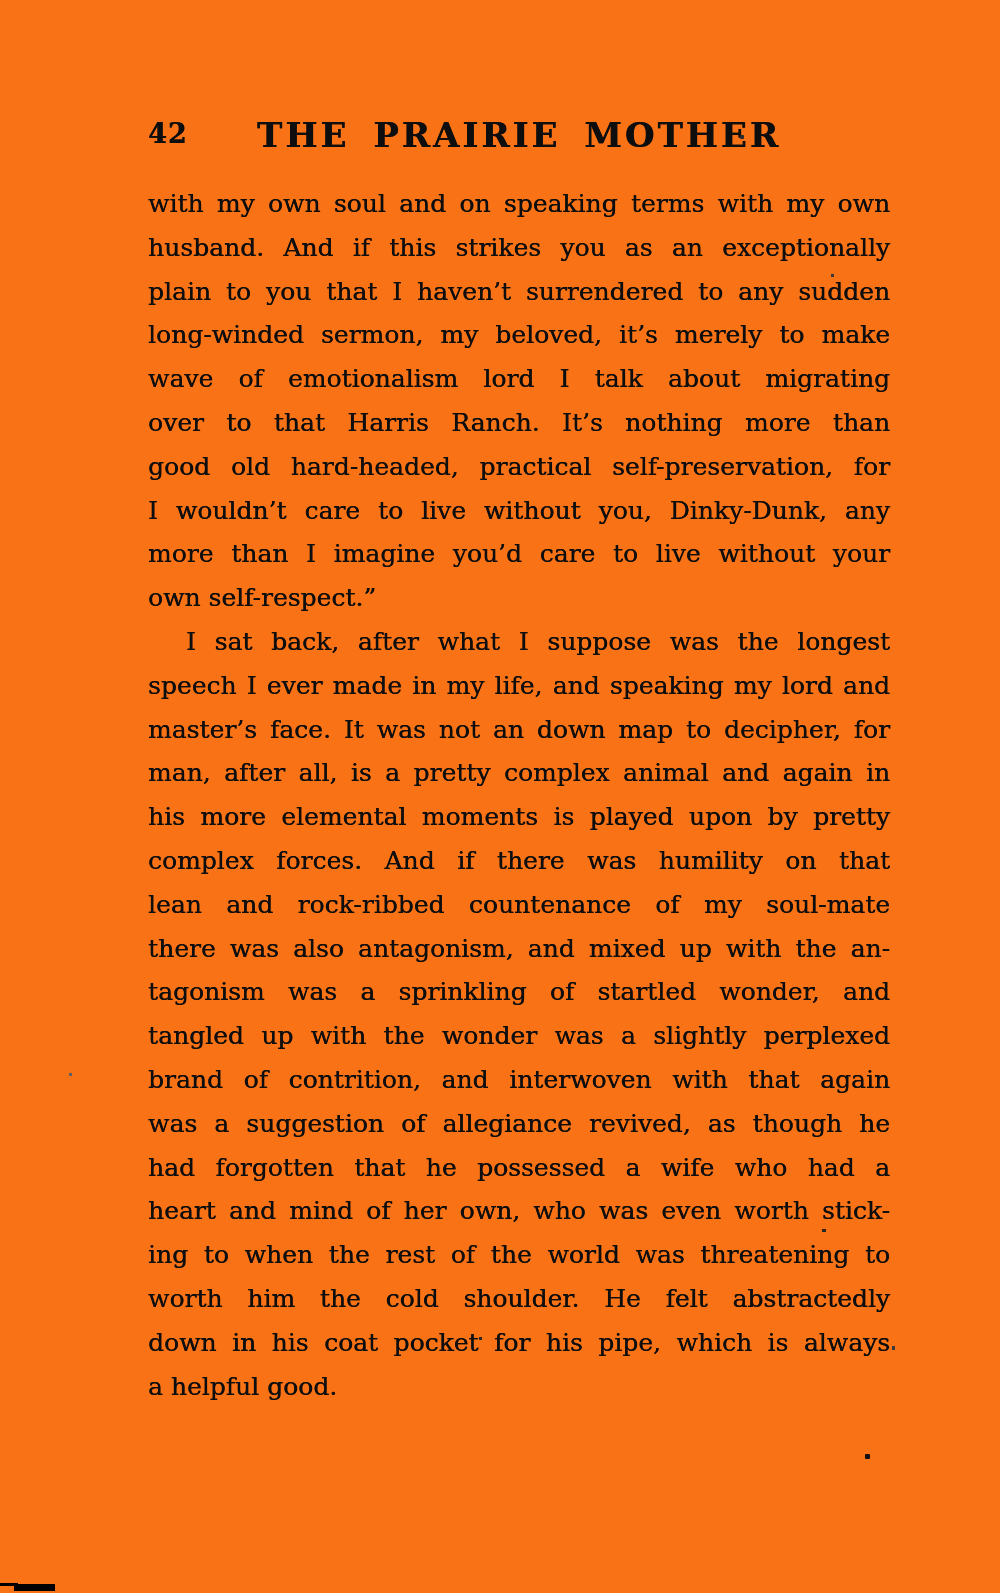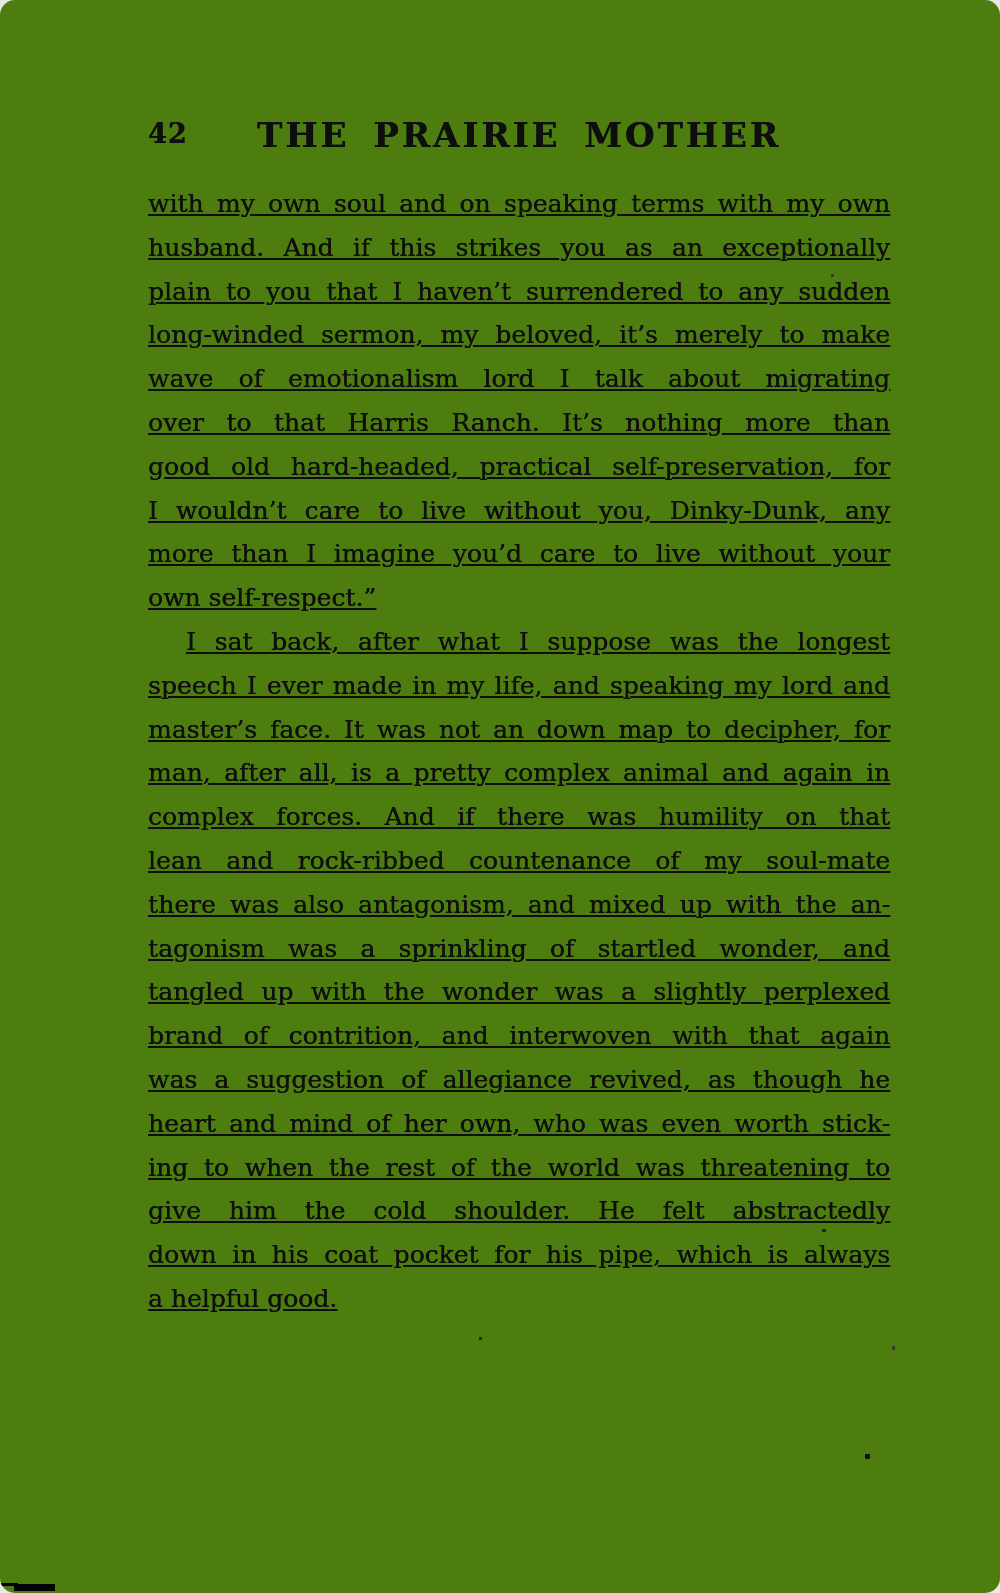--- a/index.html
+++ b/index.html
@@ -1,24 +1,23 @@
 <!DOCTYPE html>
 <html><head>
 <meta charset="utf-8">
 <style>
   html, body { margin: 0; padding: 0; background: #e8e8e8; }
   .page {
     position: relative;
     width: 1000px;
     height: 1593px;
-    background: #4d7c0f;
+    background: #f97316;
     overflow: hidden;
     font-family: "DejaVu Serif", "Liberation Serif", serif;
     color: #0e0e0e;
-    border-radius: 15px;
   }
   
   .running-header {
     position: absolute;
     left: 148px;
     top: 112px;
     width: 742px;
     height: 44px;
   }
   .page-number {
@@ -51,21 +50,20 @@
     width: 742px;
     font-size: 25px;
     line-height: 43.8px;
     text-shadow: 0.35px 0 0 currentColor;
   }
   .line {
     text-align: justify;
     text-align-last: justify;
     height: 43.8px;
     white-space: nowrap;
-    text-decoration: underline;
   }
   .line.last {
     text-align-last: left;
   }
   .line.indent {
     text-indent: 38px;
   }
   
   .artifact { position: absolute; background: #111; }
   .dot-title-end   { left: 740px; top: 135px; width: 4px; height: 4px; background:#2a2a2a; border-radius:1px; }
@@ -98,30 +96,32 @@
     <div class="line">over to that Harris Ranch.  It’s nothing more than</div>
     <div class="line">good old hard-headed, practical self-preservation, for</div>
     <div class="line">I wouldn’t care to live without you, Dinky-Dunk, any</div>
     <div class="line">more than I imagine you’d care to live without your</div>
     <div class="line last">own self-respect.”</div>
 
     <div class="line indent">I sat back, after what I suppose was the longest</div>
     <div class="line">speech I ever made in my life, and speaking my lord and</div>
     <div class="line">master’s face.  It was not an down map to decipher, for</div>
     <div class="line">man, after all, is a pretty complex animal and again in</div>
+    <div class="line">his more elemental moments is played upon by pretty</div>
     <div class="line">complex forces.  And if there was humility on that</div>
     <div class="line">lean and rock-ribbed countenance of my soul-mate</div>
     <div class="line">there was also antagonism, and mixed up with the an-</div>
     <div class="line">tagonism was a sprinkling of startled wonder, and</div>
     <div class="line">tangled up with the wonder was a slightly perplexed</div>
     <div class="line">brand of contrition, and interwoven with that again</div>
     <div class="line">was a suggestion of allegiance revived, as though he</div>
+    <div class="line">had forgotten that he possessed a wife who had a</div>
     <div class="line">heart and mind of her own, who was even worth stick-</div>
     <div class="line">ing to when the rest of the world was threatening to</div>
-    <div class="line">give him the cold shoulder.  He felt abstractedly</div>
+    <div class="line">worth him the cold shoulder.  He felt abstractedly</div>
     <div class="line">down in his coat pocket for his pipe, which is always</div>
     <div class="line last">a helpful good.</div>
   </div>
 
   <div class="artifact dot-title-end"></div>
   <div class="artifact speck-exceptionally"></div>
   <div class="artifact speck-left-margin"></div>
   <div class="artifact speck-stick"></div>
   <div class="artifact speck-shoulder"></div>
   <div class="artifact speck-abstractedly"></div>

